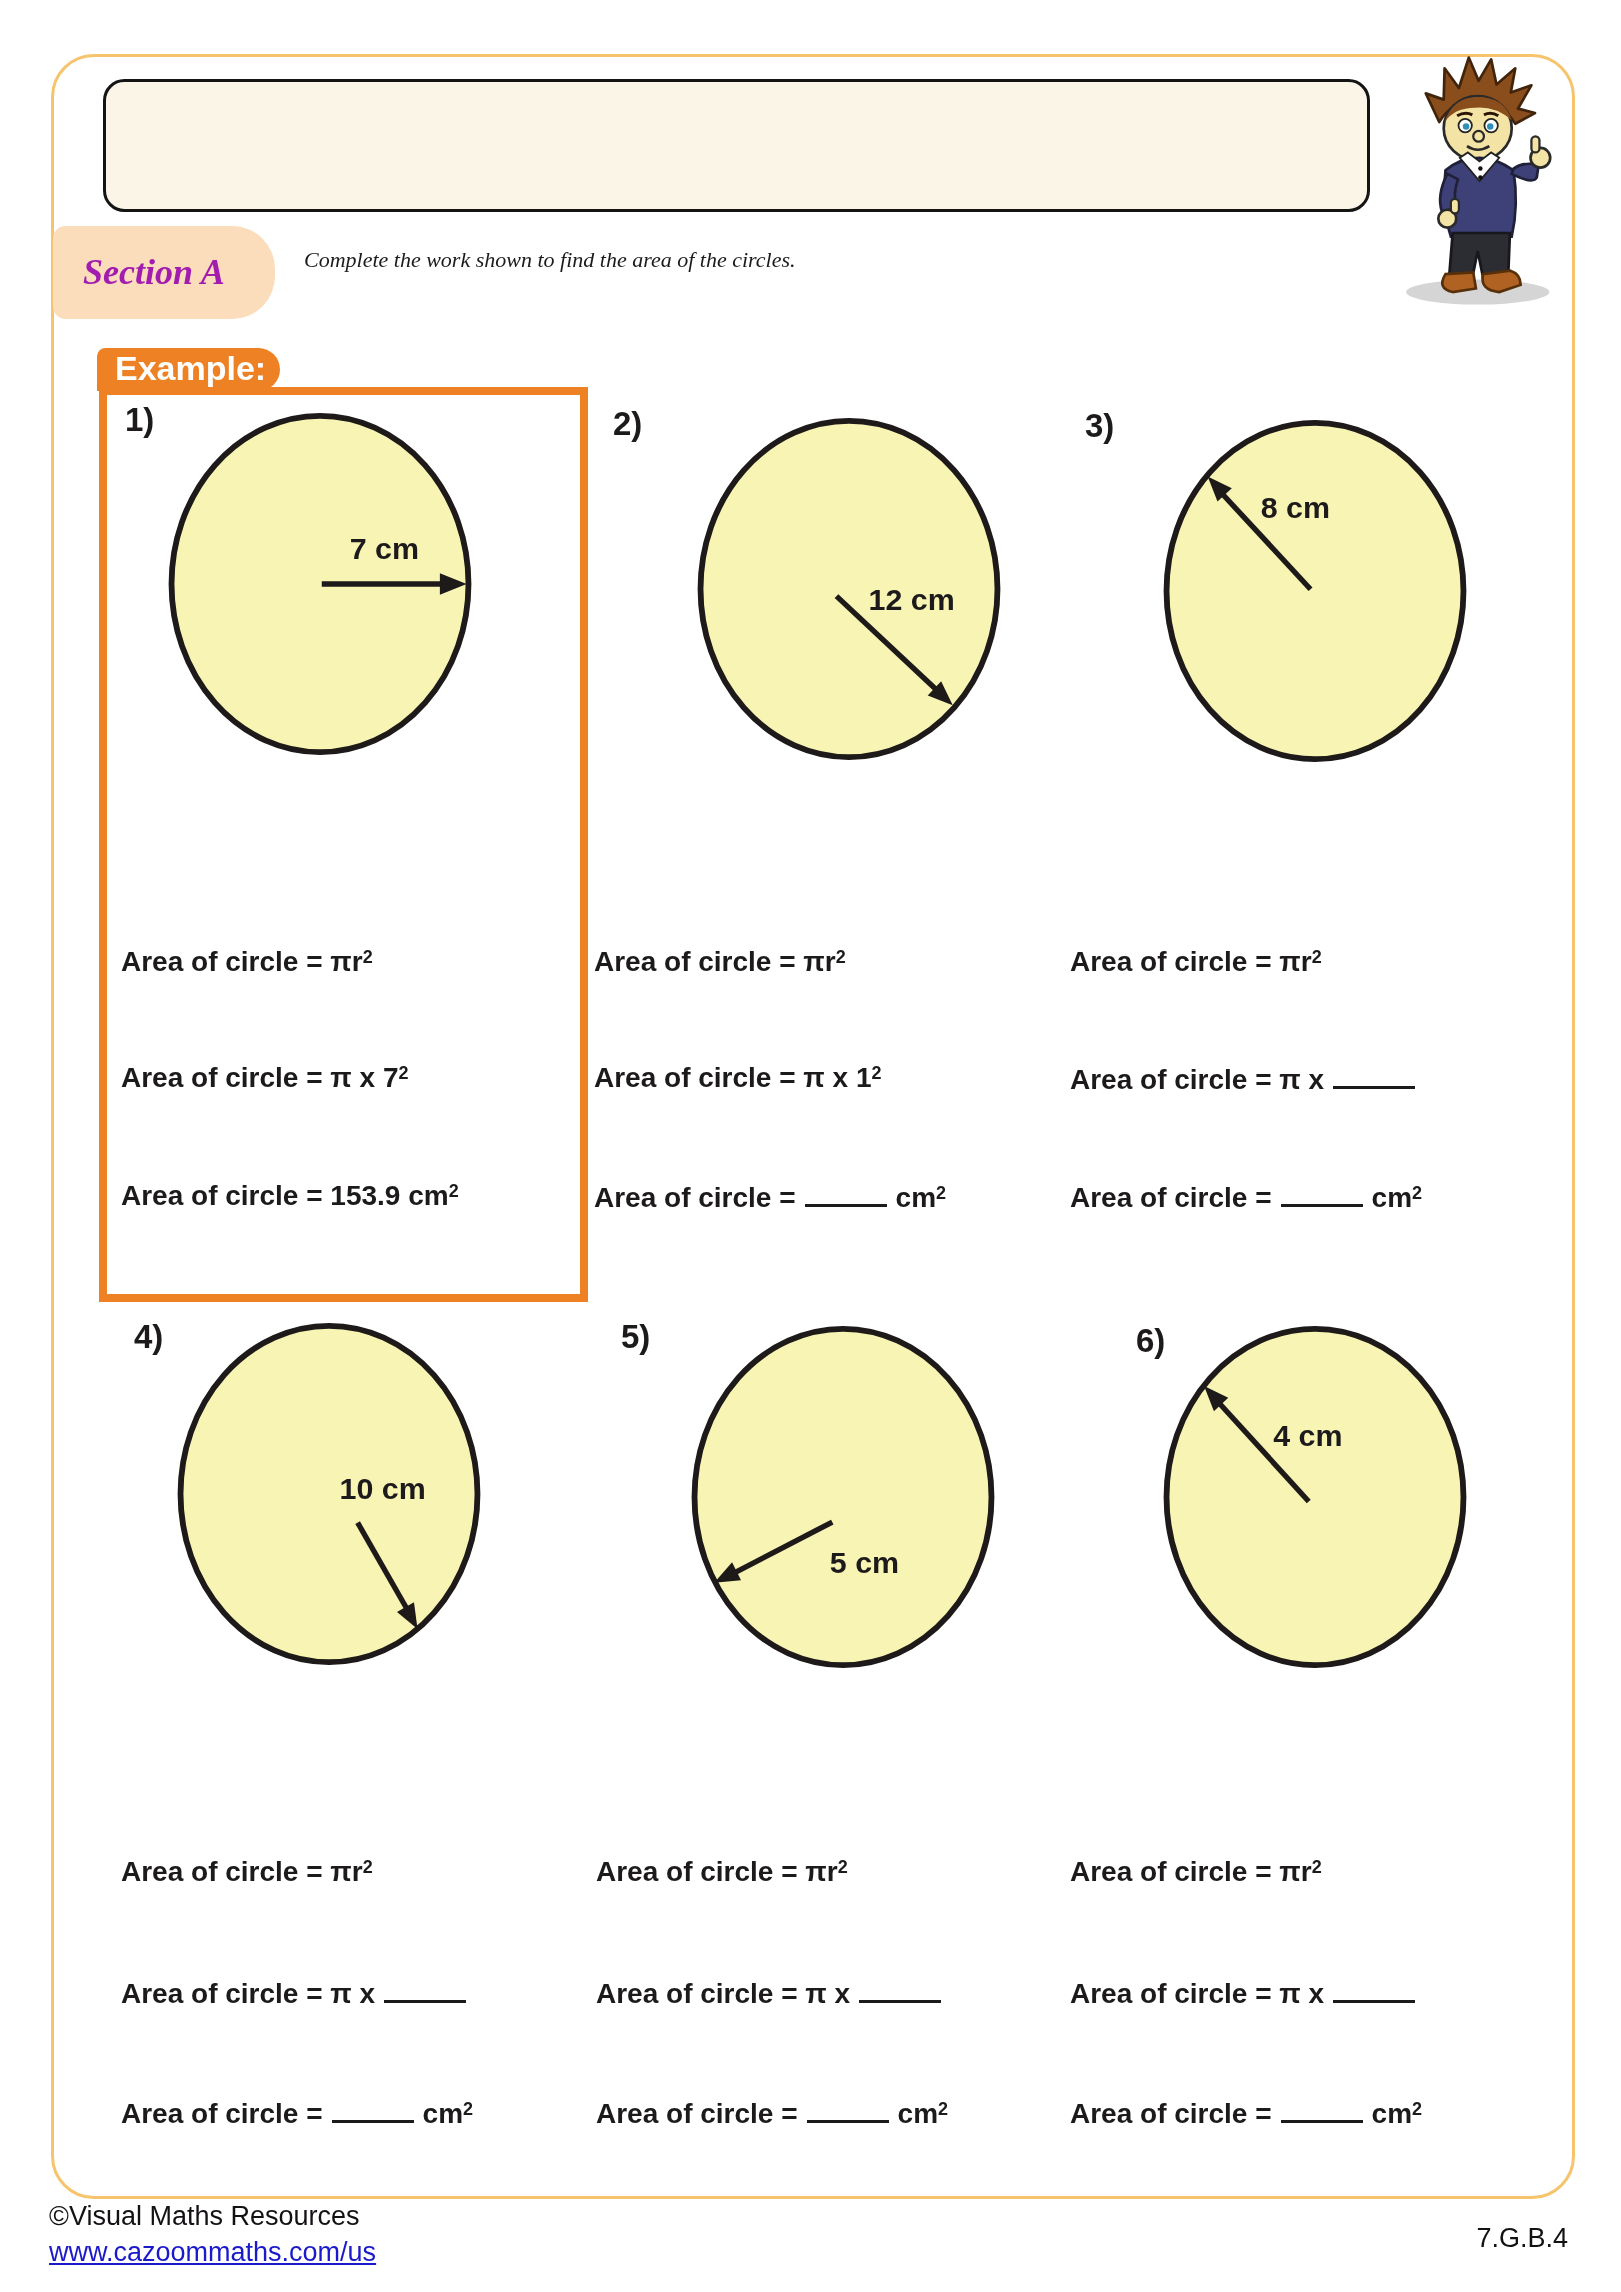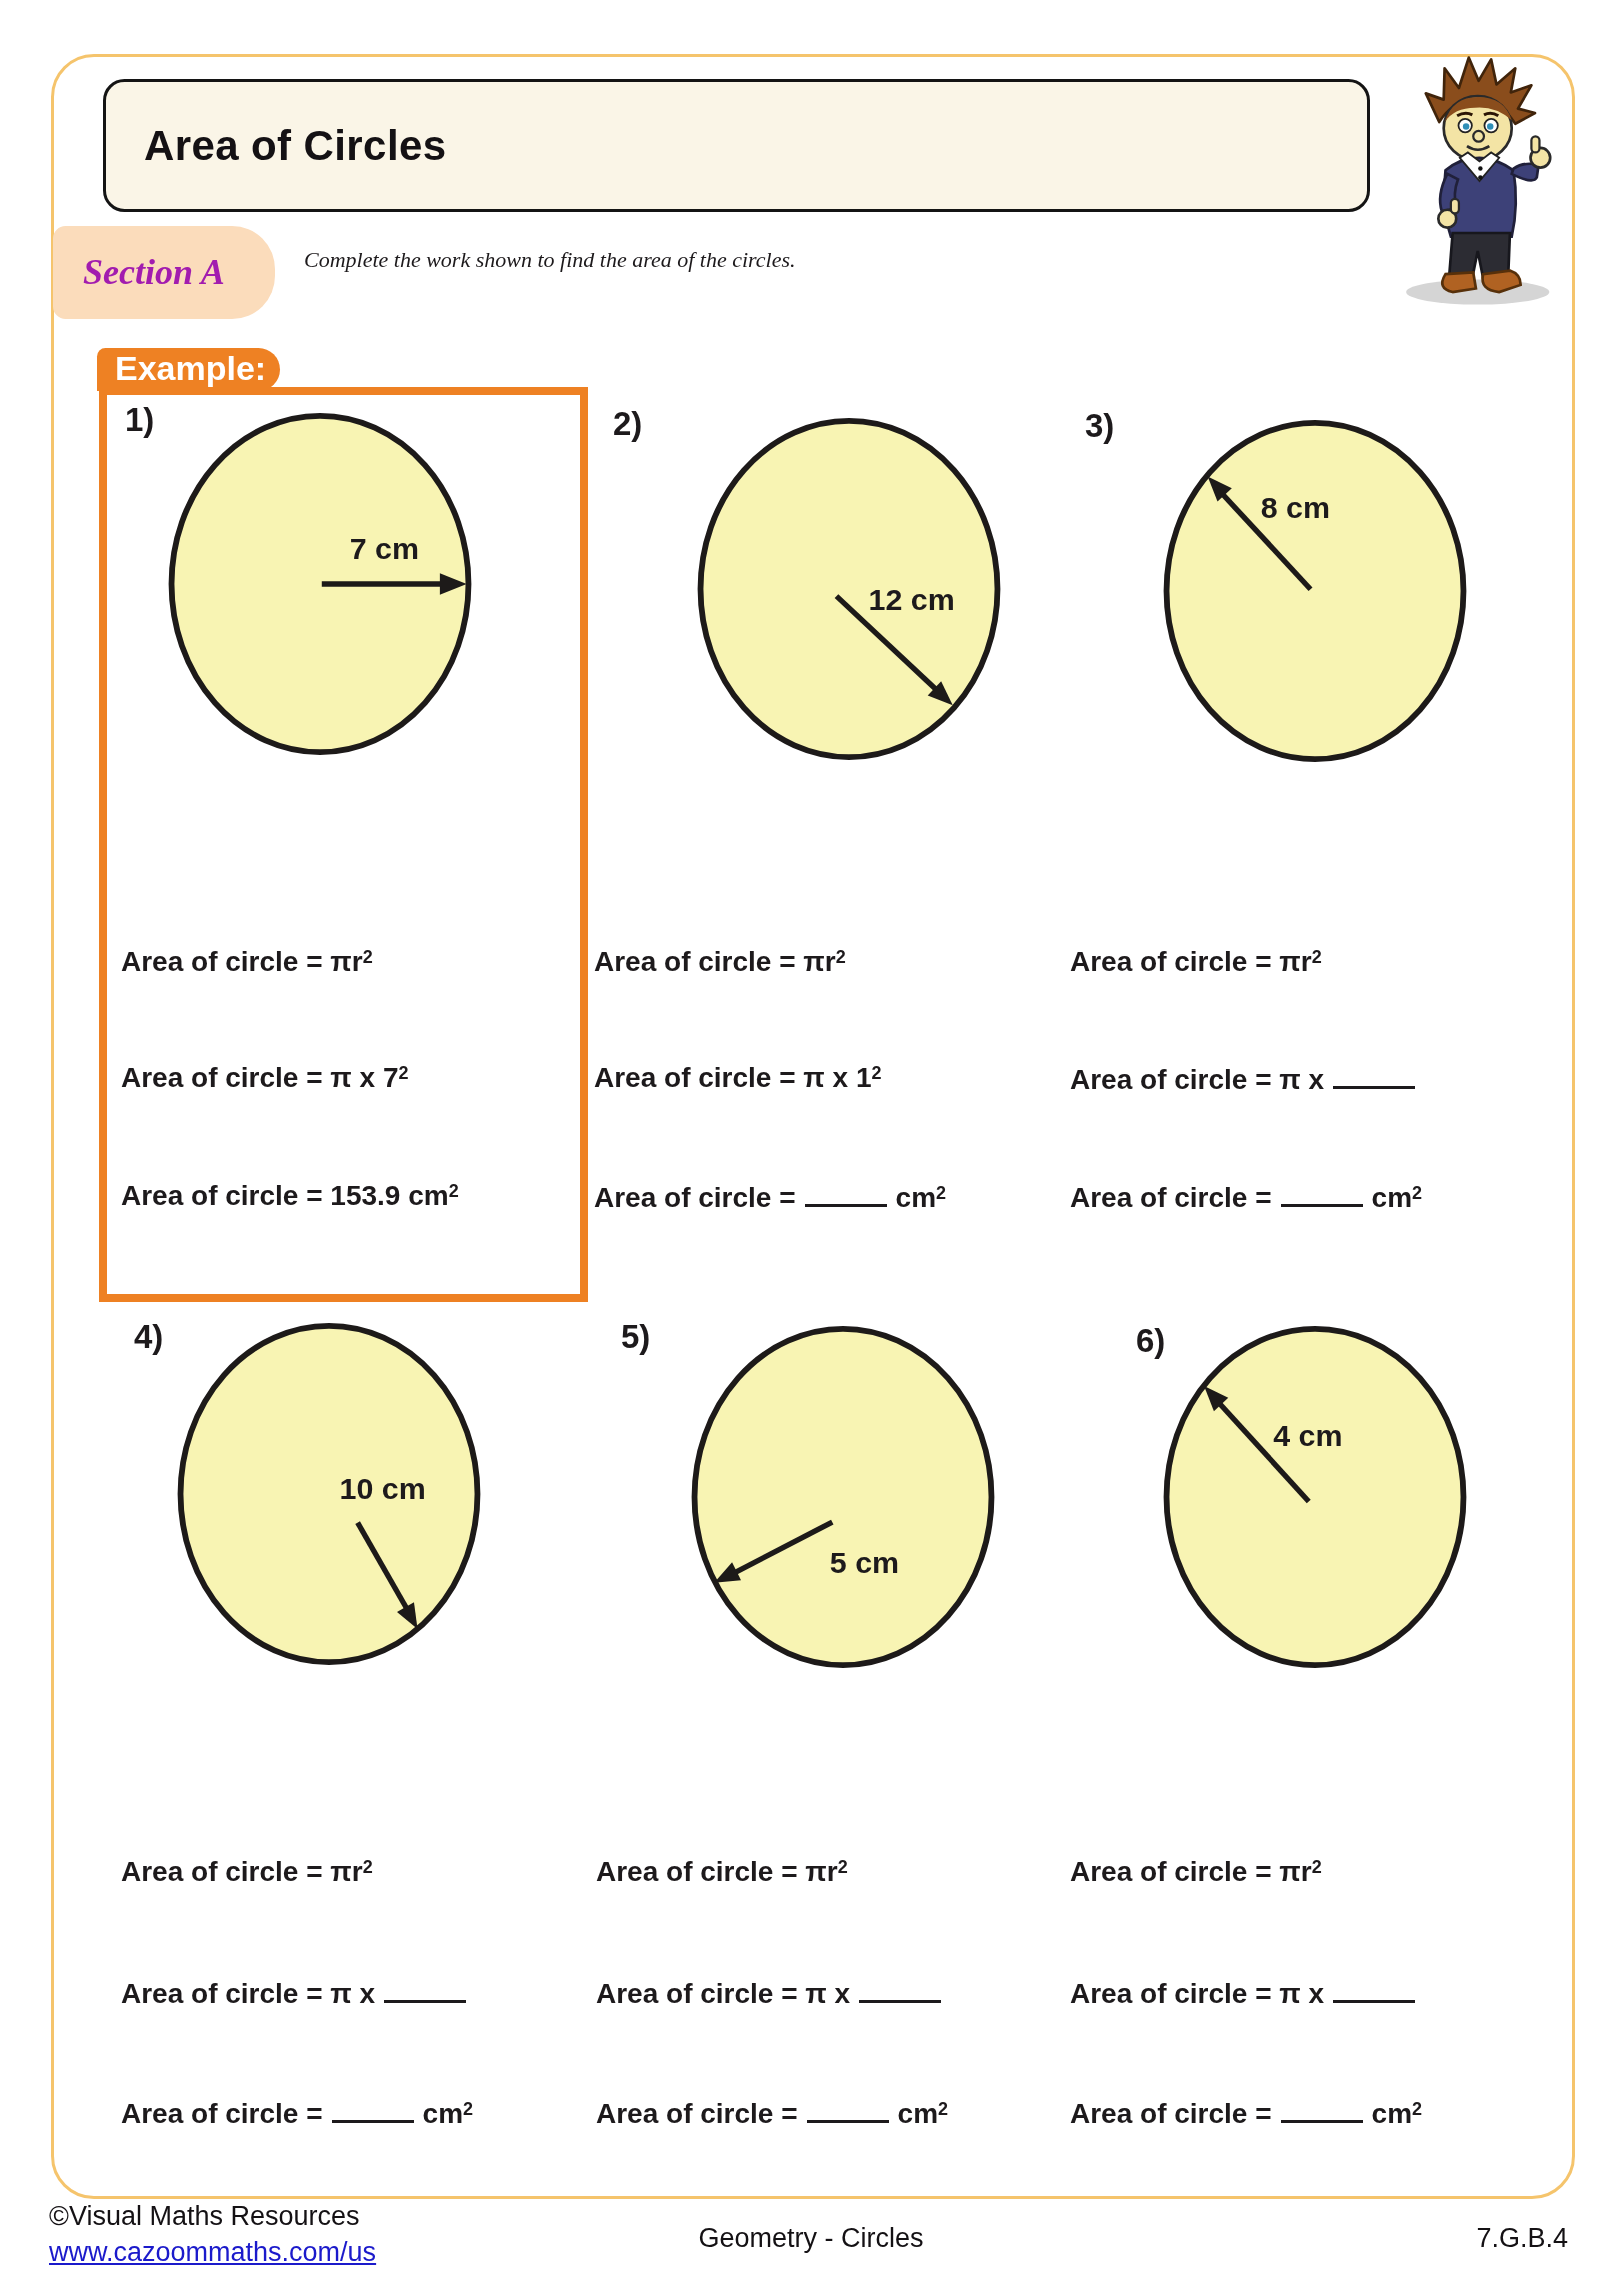--- a/index.html
+++ b/index.html
@@ -47,21 +47,20 @@
   .foot-center{left:0;width:1622px;text-align:center;}
   .foot-right{right:54px;text-align:right;}
 </style>
 </head>
 <body>
 
 <div class="page">
   <div class="page-border"></div>
 
   <div class="title-box">
-    <div class="title-text">Area of Circles</div>
   </div>
 
   <svg class="character" viewBox="0 0 200 300">
     <ellipse cx="98" cy="278" rx="80" ry="14" fill="#c7c7c7" opacity="0.75"></ellipse>
     <path d="M55,88 L40,56 L60,63 L61,28 L77,50 L88,16 L99,42 L113,18 L119,46 L140,28 L135,55 L158,47 L143,73 L162,78 L140,90 Q120,60 96,62 Q70,64 55,88 Z" fill="#8a4d1c" stroke="#40240b" stroke-width="3" stroke-linejoin="round"></path>
     <ellipse cx="98" cy="95" rx="38" ry="36" fill="#f3e4a5" stroke="#2a2a2a" stroke-width="3"></ellipse>
     <path d="M61,88 Q70,60 98,60 Q128,60 136,86 Q118,70 95,72 Q72,72 61,88 Z" fill="#8a4d1c"></path>
     <circle cx="84" cy="92" r="7.5" fill="#ffffff" stroke="#222222" stroke-width="2"></circle>
     <circle cx="113" cy="92" r="7.5" fill="#ffffff" stroke="#222222" stroke-width="2"></circle>
     <circle cx="85" cy="93" r="3.6" fill="#2f8fb8"></circle>
@@ -196,16 +195,15 @@
     <span>Area of circle = π x</span><span class="blank"></span>
   </div>
   <div class="eq" style="left:1070px;top:2096px">
     <span>Area of circle =</span><span class="blank"></span><span>cm</span><span class="sup">2</span>
   </div>
 
   <div class="foot" style="left:49px;top:2201px">©Visual Maths Resources</div>
   <div class="foot" style="left:49px;top:2237px">
     <span class="foot-link">www.cazoommaths.com/us</span>
   </div>
-  <div class="foot foot-center" style="top:2223px">Geometry - Circles</div>
   <div class="foot foot-right" style="top:2223px">7.G.B.4</div>
 </div>
 
 
 </body></html>

